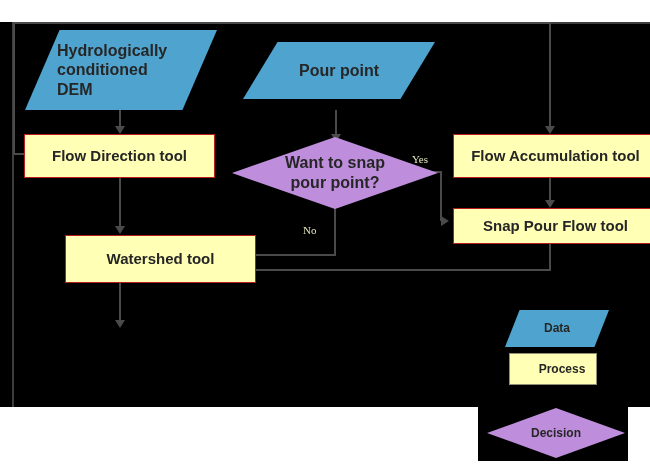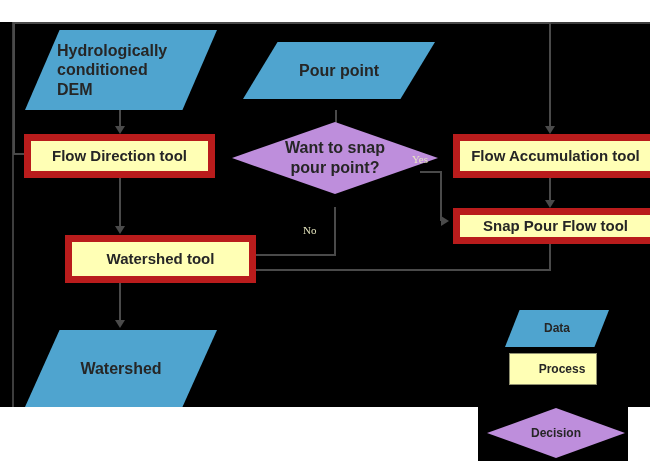--- a/index.html
+++ b/index.html
@@ -52,21 +52,21 @@
     text-align: center;
     color: #262626;
     line-height: 1.22;
     box-sizing: border-box;
     font-weight: bold;
   }
 
   
   .process {
     background: #ffffb5;
-    border: 7px solid #b91c1c;
+    border: 1px solid #b91c1c;
     font-size: 15px;
   }
 
   
   .data-shape {
     background: #4fa4cf;
     font-size: 16px;
     clip-path: polygon(18% 0%, 100% 0%, 82% 100%, 0% 100%);
   }
 
@@ -184,35 +184,32 @@
   </div>
 
   <div class="node process" style="left:24px; top:134px; width:191px; height:44px;">
     <span>Flow Direction tool</span>
   </div>
 
   <div class="node process" style="left:453px; top:134px; width:205px; height:44px;">
     <span>Flow Accumulation tool</span>
   </div>
 
-  <div class="node decision" style="left:232px; top:122px; width:206px; height:72px;">
+  <div class="node decision" style="left:232px; top:137px; width:206px; height:72px;">
     <span style="display:block; width:120px;">Want to snap pour point?</span>
   </div>
 
   <div class="node process" style="left:453px; top:208px; width:205px; height:36px;">
     <span>Snap Pour Flow tool</span>
   </div>
 
   <div class="node process" style="left:24px; top:235px; width:191px; height:48px;margin-left:41px;">
     <span>Watershed tool</span>
   </div>
 
-  <div class="node data-shape" style="left:25px; top:330px; width:192px; height:77px;">
-    <span>Watershed</span>
-  </div>
 
   <div class="edge-label" style="left:412px; top:153px;">Yes</div>
   <div class="edge-label" style="left:303px; top:224px;">No</div>
 
   <div class="node legend-data" style="left:505px; top:310px; width:104px; height:37px;">
     <span>Data</span>
   </div>
 
   <div class="node legend-process" style="left:509px; top:353px; width:88px; height:32px;">
     <span>Process</span>

